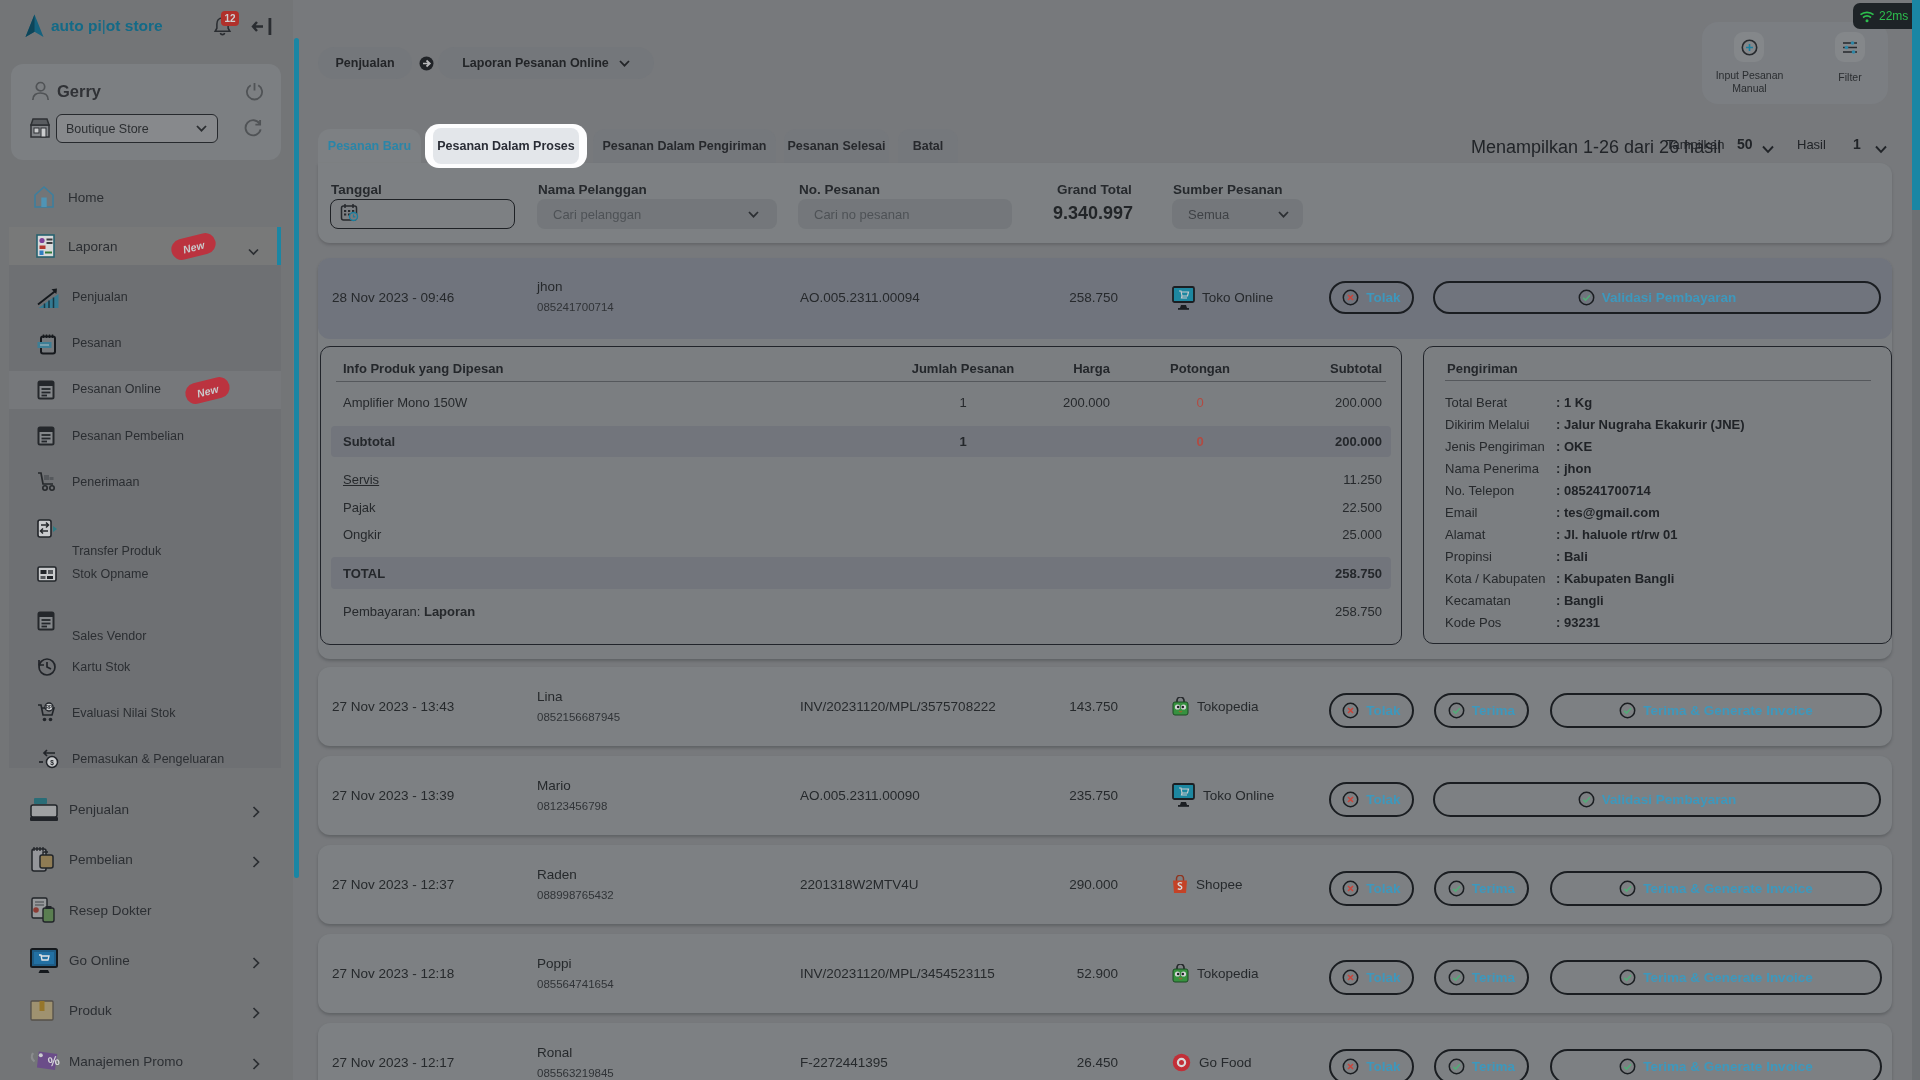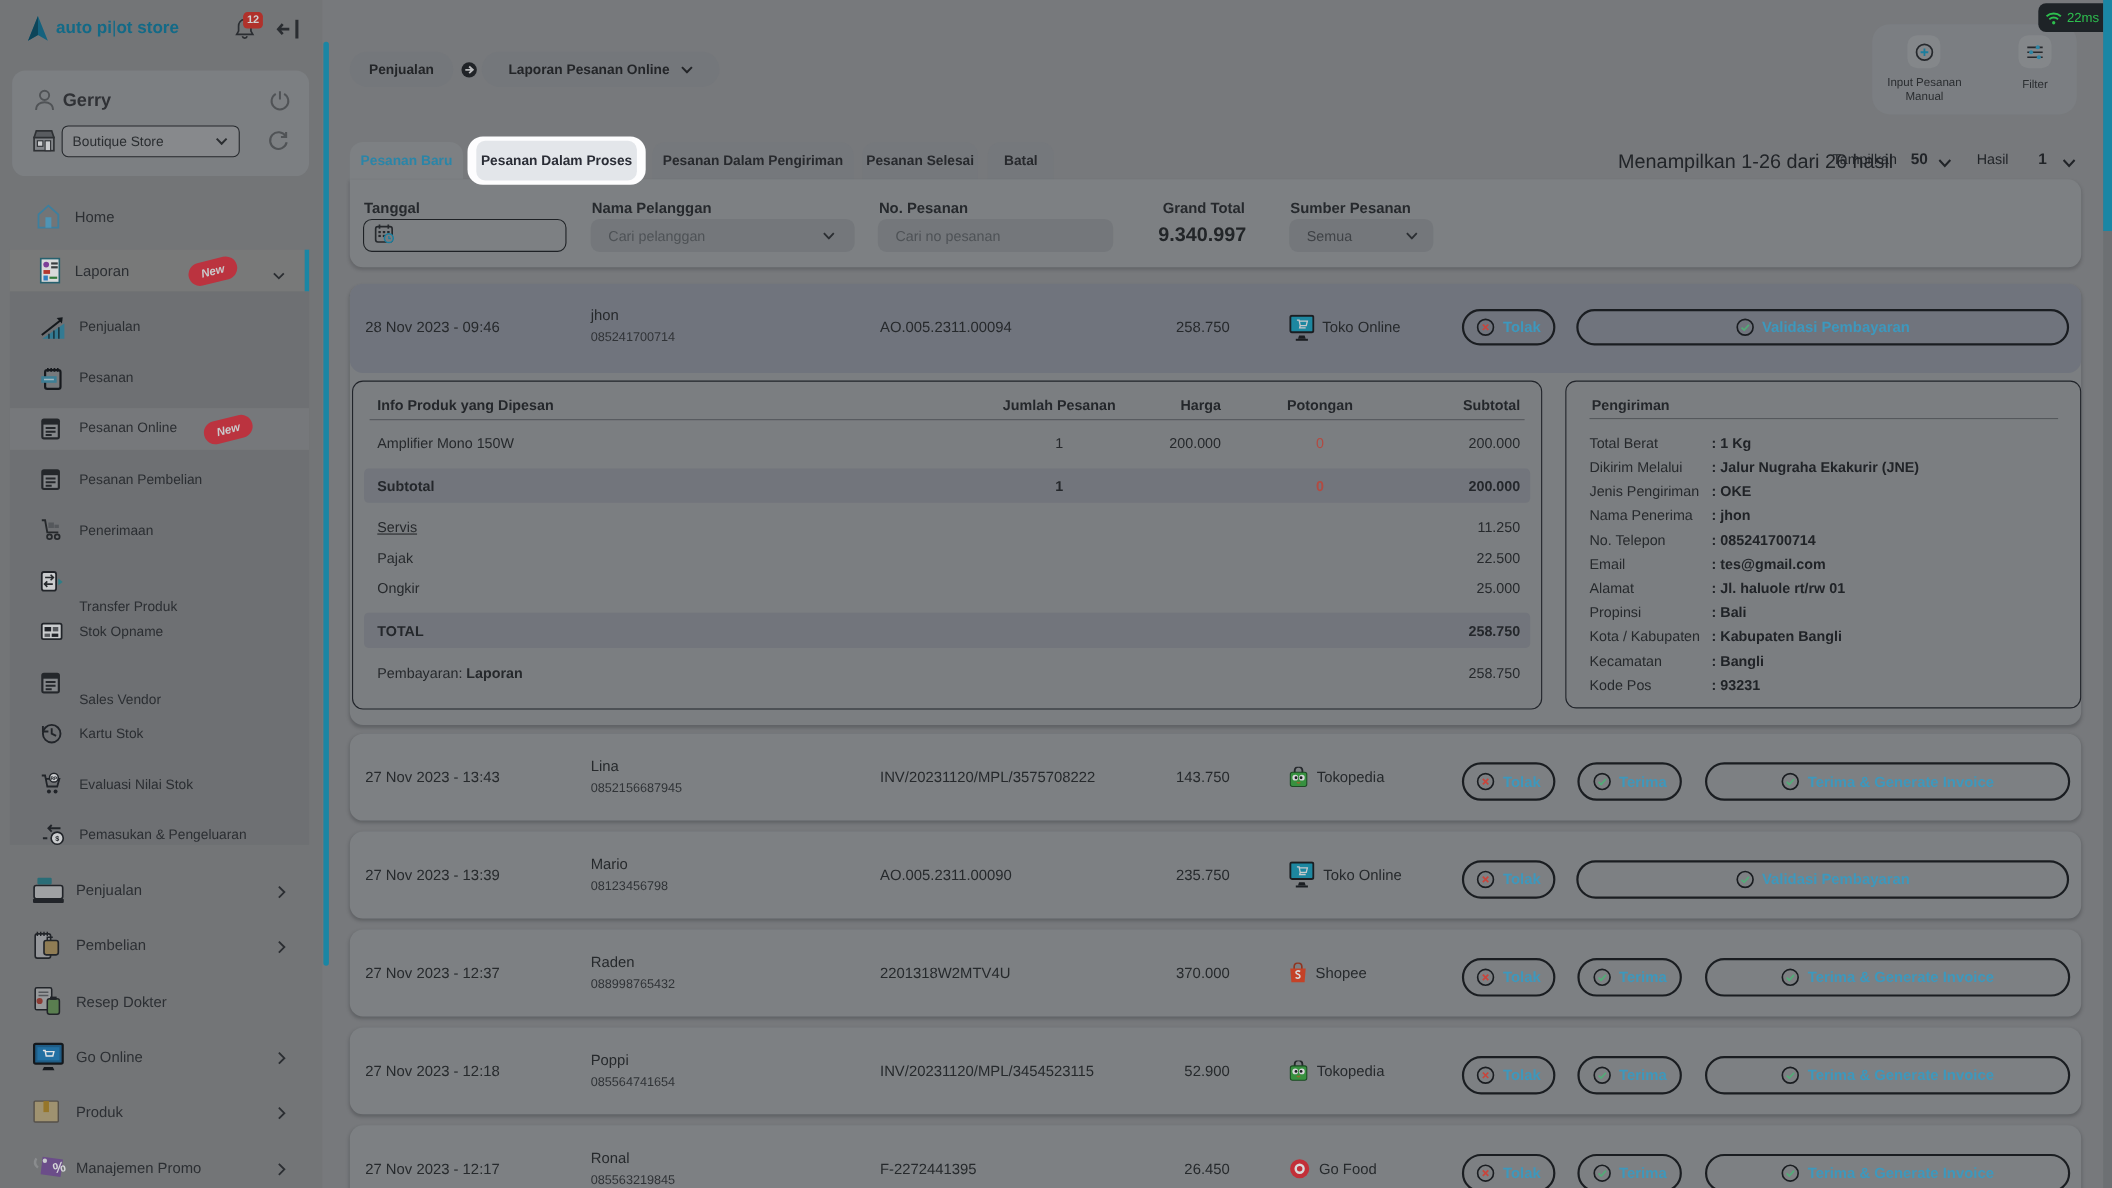--- a/index.html
+++ b/index.html
@@ -506,21 +506,21 @@
       <div class="btn" style="left:1115px; width:448px; color:#3d98bd;"><svg width="17" height="17" viewBox="0 0 17 17">
           <circle cx="8.5" cy="8.5" r="7.2" fill="none" stroke="#1a1d21" stroke-width="1.5"></circle>
           <path d="M5.2 8.8 L7.6 11.1 L12 6.2" stroke="#52ab77" stroke-width="1.6" fill="none"></path>
         </svg>Validasi Pembayaran</div>
     </div>
     <div class="rowcard" style="top:845px;">
       <div class="dt">27 Nov 2023 - 12:37</div>
       <div class="nm">Raden</div>
       <div class="ph">088998765432</div>
       <div class="ord">2201318W2MTV4U</div>
-      <div class="tot">370.000</div>
+      <div class="tot">290.000</div>
       <div class="src">
         <svg width="16" height="19" viewBox="0 0 16 19">
           <path d="M4.5 6 L4.5 3.8 a3.5 3.5 0 0 1 7 0 L11.5 6" fill="none" stroke="#8f3520" stroke-width="1.5"></path>
           <path d="M1 5.5 L15 5.5 L14 18 L2 18 Z" fill="#c44227"></path>
           <path d="M10 8.2 Q8 7 6.5 8.2 Q5.5 9.5 7.5 10.5 Q10.5 11.5 9.5 13.5 Q8 15 5.8 13.6" fill="none" stroke="#d8d9da" stroke-width="1.4"></path>
         </svg>
         <span>Shopee</span>
       </div>
       <div class="btn" style="left:1011px; width:85px;"><svg width="17" height="17" viewBox="0 0 17 17">
           <circle cx="8.5" cy="8.5" r="7.2" fill="none" stroke="#1a1d21" stroke-width="1.5"></circle>

